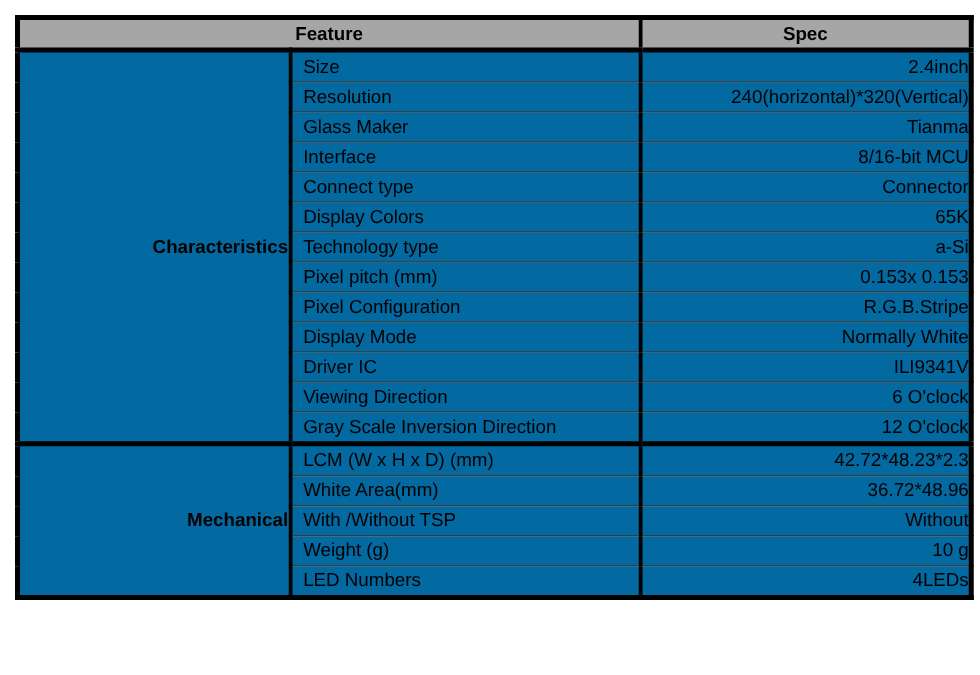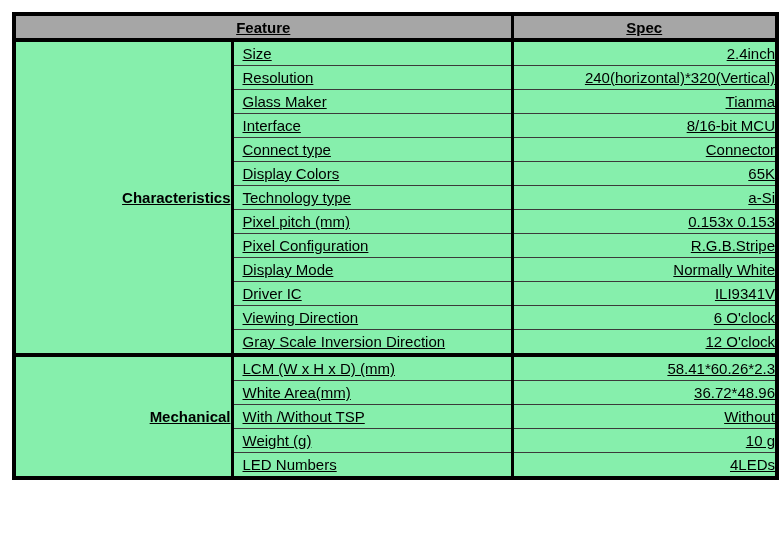--- a/index.html
+++ b/index.html
@@ -13,38 +13,37 @@
   }
   .spec-table {
     position: absolute;
     left: 12px;
     top: 12px;
     width: 763px;
     border-collapse: collapse;
     table-layout: fixed;
     border: 4px solid #000000;
     font-size: 15px;
-    text-decoration: underline;
   }
   col.c-group   { width: 218px; }
   col.c-feature { width: 280px; }
   col.c-spec    { width: 265px; }
   .spec-table th {
     background: #a6a6a6;
     font-weight: bold;
     text-align: center;
     height: 22px;
     border-bottom: 4px solid #000000;
     padding: 0;
   }
   th.h-feature { border-right: 3px solid #000000; }
   .spec-table td {
     height: 23px;
     padding: 0;
-    background: #86efac;
+    background: #0369a1;
   }
   td.group {
     font-weight: bold;
     text-align: right;
     vertical-align: middle;
     border-right: 3px solid #000000;
   }
   td.feature {
     text-align: left;
     padding-left: 9px;
@@ -130,21 +129,21 @@
       <td class="spec">6 O'clock</td>
     </tr>
     <tr class="section-end">
       <td class="feature">Gray Scale Inversion Direction</td>
       <td class="spec">12 O'clock</td>
     </tr>
 
     <tr>
       <td class="group" rowspan="5">Mechanical</td>
       <td class="feature">LCM (W x H x D) (mm)</td>
-      <td class="spec">58.41*60.26*2.3</td>
+      <td class="spec">42.72*48.23*2.3</td>
     </tr>
     <tr>
       <td class="feature">White Area(mm)</td>
       <td class="spec">36.72*48.96</td>
     </tr>
     <tr>
       <td class="feature">With /Without TSP</td>
       <td class="spec">Without</td>
     </tr>
     <tr>

